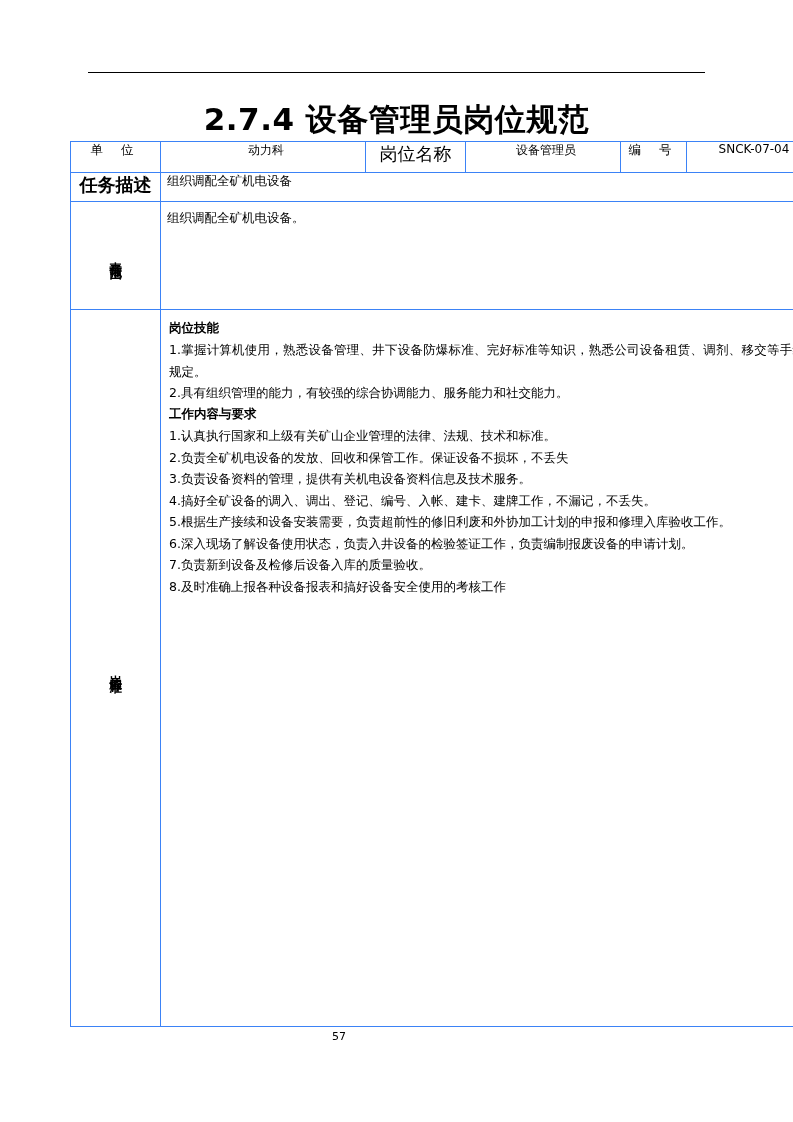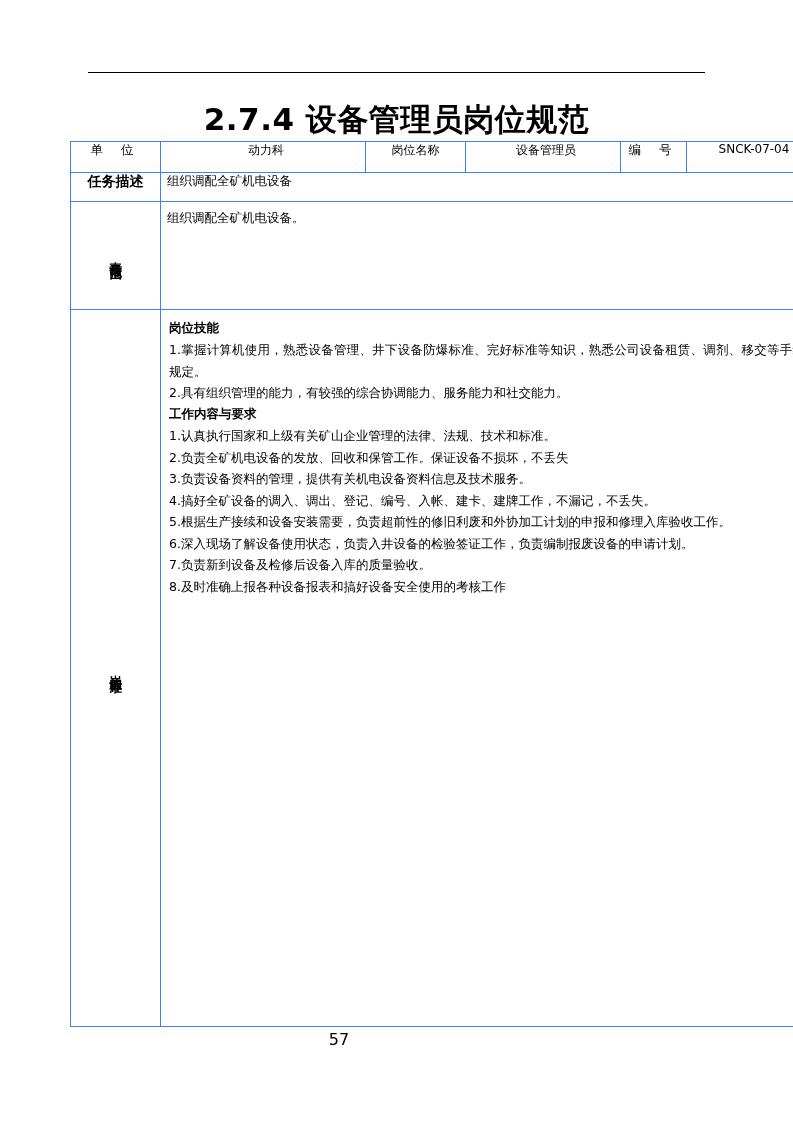--- a/index.html
+++ b/index.html
@@ -58,35 +58,35 @@
     height: 30px;
     vertical-align: middle;
     text-align: center;
   }
   .lbl-spread {
     font-size: 12.5px;
     letter-spacing: 7px;
     text-indent: 7px;
   }
   .lbl-plain {
-    font-size: 12px;
+    font-size: 18px;
   }
   .val-cell {
     text-align: left;
     padding-left: 6px !important;
     font-size: 12.5px;
   }
   
   .r2 td {
     height: 28px;
     vertical-align: middle;
   }
   .r2 .lbl {
     text-align: center;
-    font-size: 14px;
+    font-size: 18px;
     font-weight: bold;
     margin-left: 24px;
   }
   .r2 .val {
     text-align: left;
     padding-left: 6px;
     font-size: 12.5px;
   }
   
   .r3 .lbl {
@@ -129,21 +129,21 @@
     line-height: 1.72;
     margin: 0;
     text-align: justify;
   }
   .page-num {
     position: absolute;
     left: 0;
     top: 1030px;
     width: 678px;
     text-align: center;
-    font-size: 16px;
+    font-size: 11px;
   }
 </style>
 </head>
 <body>
 
 <div class="page">
 
   <div class="header-rule"></div>
 
   <div class="doc-title">2.7.4  设备管理员岗位规范</div>

